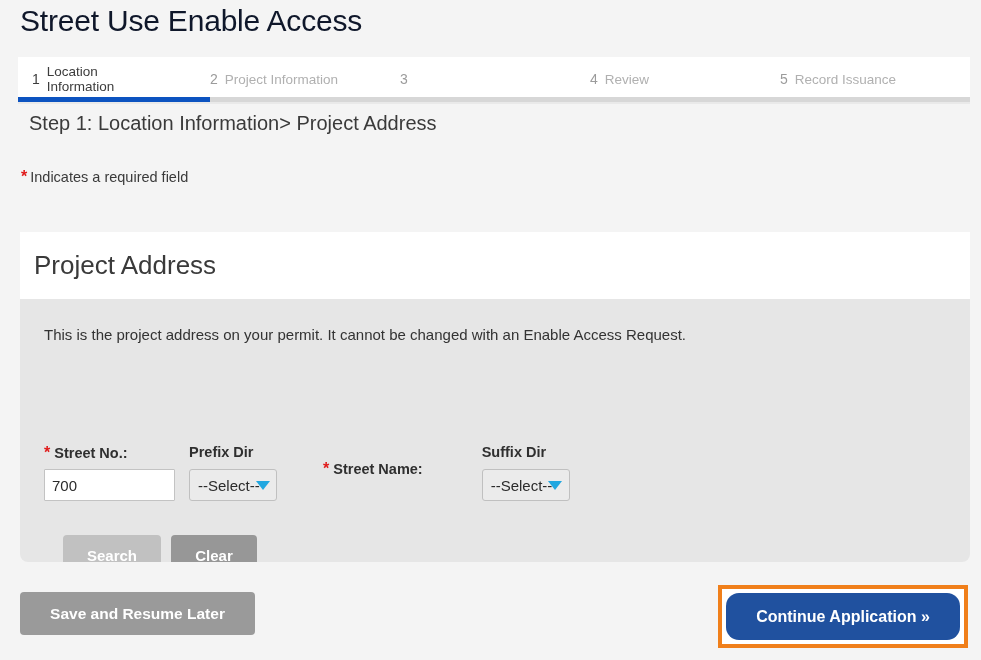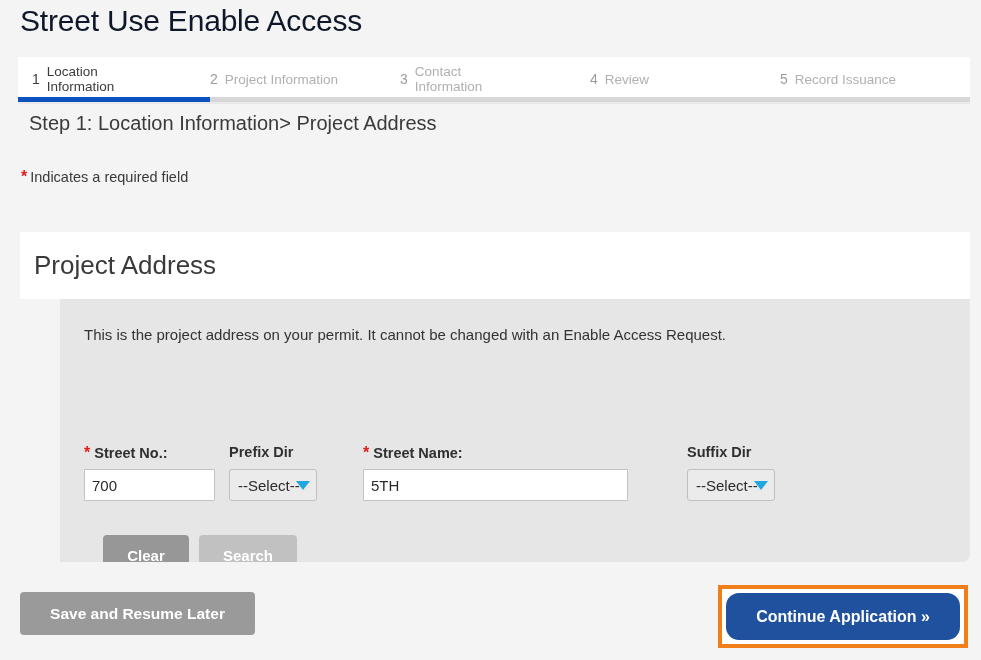--- a/index.html
+++ b/index.html
@@ -144,21 +144,20 @@
     font-size: 26px;
     font-weight: normal;
     color: #3a3a3a;
   }
   .panel-body {
     background: #e6e6e6;
     height: 297px;
     padding: 0;
     box-sizing: border-box;
     position: relative;
-    margin-left: 40px;
   }
   .panel-desc {
     position: absolute;
     left: 24px;
     top: 27px;
     font-size: 15px;
     color: #333333;
     white-space: nowrap;
   }
 
@@ -312,21 +311,20 @@
     <div class="step step-1 active">
       <span class="step-num">1</span>
       <span class="step-label">Location Information</span>
     </div>
     <div class="step step-2 step-wide">
       <span class="step-num">2</span>
       <span class="step-label">Project Information</span>
     </div>
     <div class="step step-3">
       <span class="step-num">3</span>
-      <span class="step-label">Contact Information</span>
     </div>
     <div class="step step-4 step-wide">
       <span class="step-num">4</span>
       <span class="step-label">Review</span>
     </div>
     <div class="step step-5 step-wide">
       <span class="step-num">5</span>
       <span class="step-label">Record Issuance</span>
     </div>
   </div>
@@ -372,41 +370,40 @@
           <span class="caret caret-tight"></span>
         </div>
       </div>
 
       <div class="gap-b"></div>
 
       <div class="field">
         <div class="field-label">
           <span class="req-star">*</span><span>Street Name:</span>
         </div>
-        <input class="text-input input-street-name" type="text" value="5TH" style="">
       </div>
 
       <div class="gap-c"></div>
 
 
       <div class="gap-d"></div>
 
       <div class="field">
         <div class="field-label">Suffix Dir</div>
         <div class="select-box select-suffix">
           <span class="select-text">--Select--</span>
           <span class="caret caret-tight"></span>
         </div>
       </div>
 
     </div>
 
     <div class="btn-row">
+      <button class="btn btn-search">Search</button>
       <button class="btn btn-clear">Clear</button>
-      <button class="btn btn-search">Search</button>
     </div>
 
   </div>
 </div>
 
 <button class="btn-save">Save and Resume Later</button>
 
 <div class="continue-wrap">
   <button class="btn-continue">Continue Application »</button>
 </div>

